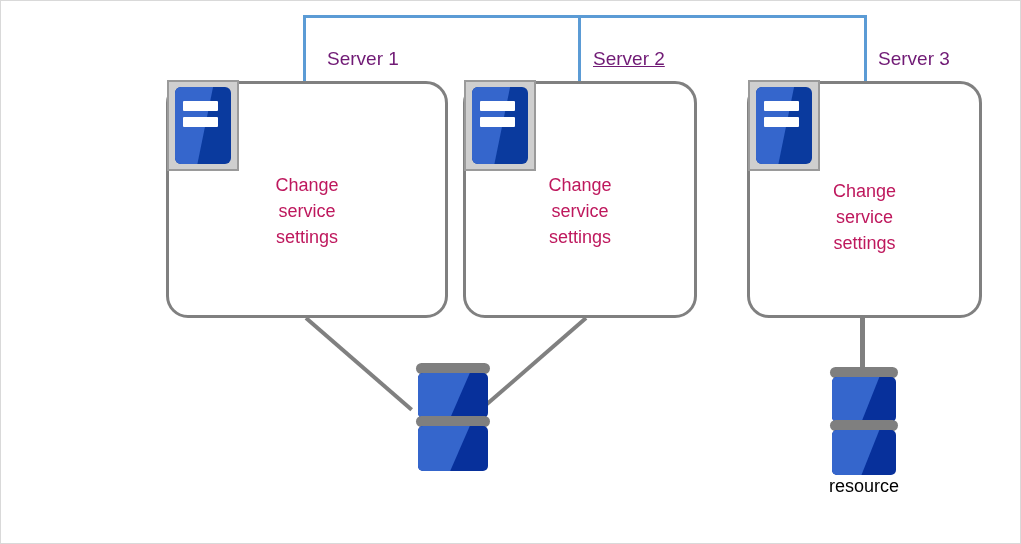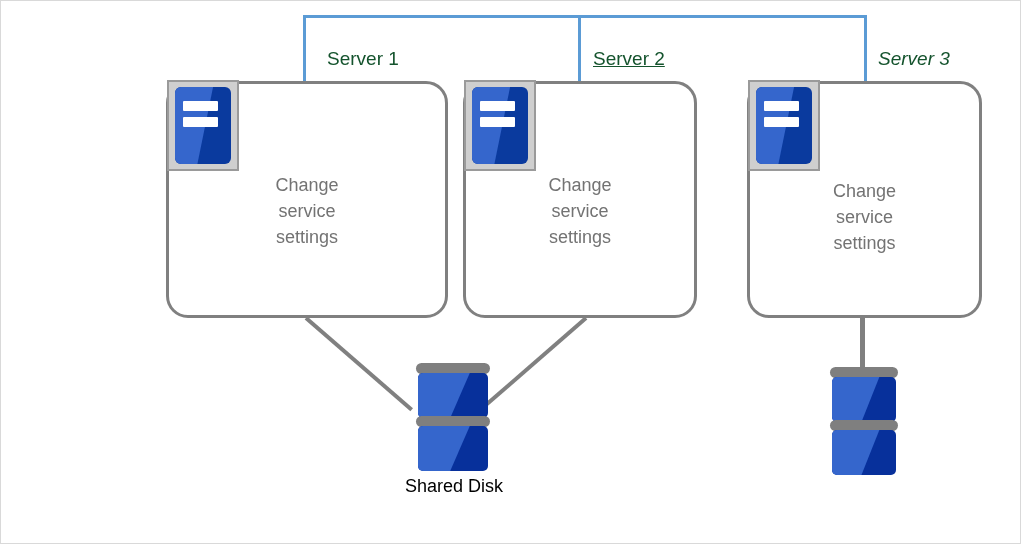--- a/index.html
+++ b/index.html
@@ -36,28 +36,28 @@
   .server-box {
     position: absolute;
     border: 3px solid #808080;
     border-radius: 22px;
     background: #ffffff;
     box-sizing: border-box;
   }
   .server-label {
     position: absolute;
     font-size: 19px;
-    color: #14532d;
+    color: #701a75;
     white-space: nowrap;
   }
   .server-text {
     position: absolute;
     font-size: 18px;
     line-height: 26px;
-    color: #737373;
+    color: #be185d;
     text-align: center;
     white-space: nowrap;
   }
 
   
   .server-icon {
     position: absolute;
     background: #cfcfcf;
     border: 2px solid #9a9a9a;
     box-sizing: border-box;
@@ -142,21 +142,21 @@
 
   <div>
     <div class="bracket-top bracket-h" style="left:302px; top:14px; width:564px;"></div>
     <div class="bracket-top bracket-v" style="left:302px; top:14px; height:66px;"></div>
     <div class="bracket-top bracket-v" style="left:577px; top:14px; height:66px;"></div>
     <div class="bracket-top bracket-v" style="left:863px; top:14px; height:66px;"></div>
   </div>
 
   <div class="server-label" style="left:326px; top:47px;">Server 1</div>
   <div class="server-label" style="left:592px; top:47px;text-decoration:underline;">Server 2</div>
-  <div class="server-label" style="left:877px; top:47px;font-style:italic;">Server 3</div>
+  <div class="server-label" style="left:877px; top:47px;">Server 3</div>
 
   <div class="connector" style="left:305px; top:315px; width:140px; height:4px; transform: rotate(41deg);"></div>
 
   <div class="connector" style="left:585px; top:315px; width:140px; height:4px; transform: rotate(139deg);"></div>
 
   <div class="connector" style="left:859px; top:313px; width:5px; height:55px;"></div>
 
   <div class="server-box" style="left:165px; top:80px; width:282px; height:237px;">
     <div class="server-text" style="left:0; top:88px; width:100%;">
       <div>Change</div>
@@ -199,25 +199,25 @@
     </div>
   </div>
 
   <div class="disk" style="left:415px; top:362px; width:74px; height:110px;">
     <div class="disk-sep" style="top:0;"></div>
     <div class="disk-body" style="top:10px;"></div>
     <div class="disk-sep" style="top:53px;"></div>
     <div class="disk-body" style="top:63px;"></div>
   </div>
   <div class="disk-label" style="left:322px; top:472px; width:262px;">
-    <div>Shared Disk</div>
   </div>
 
   <div class="disk" style="left:829px; top:366px; width:68px; height:110px;">
     <div class="disk-sep" style="top:0;"></div>
     <div class="disk-body" style="top:10px;"></div>
     <div class="disk-sep" style="top:53px;"></div>
     <div class="disk-body" style="top:63px;"></div>
   </div>
   <div class="disk-label" style="left:745px; top:472px; width:236px;">
+    <div>resource</div>
   </div>
 
 </div>
 
 </body></html>

